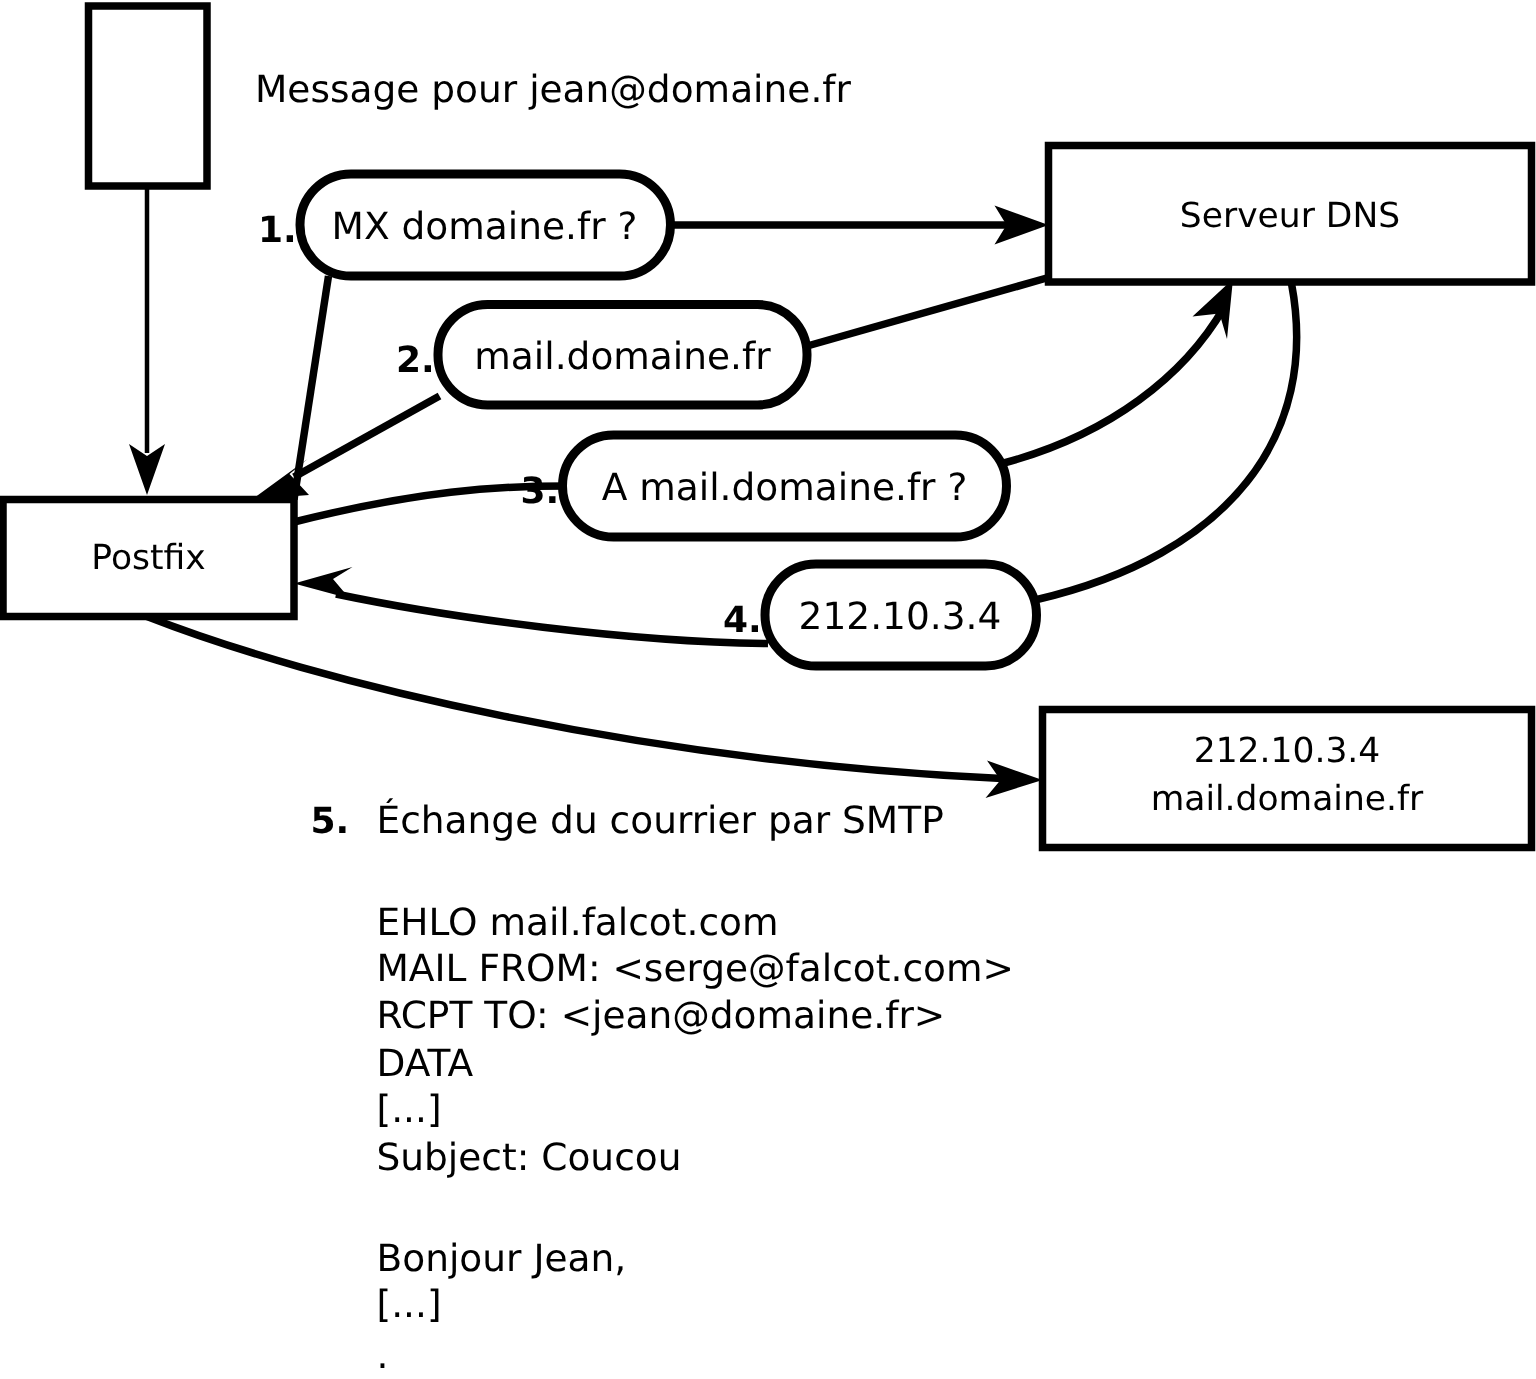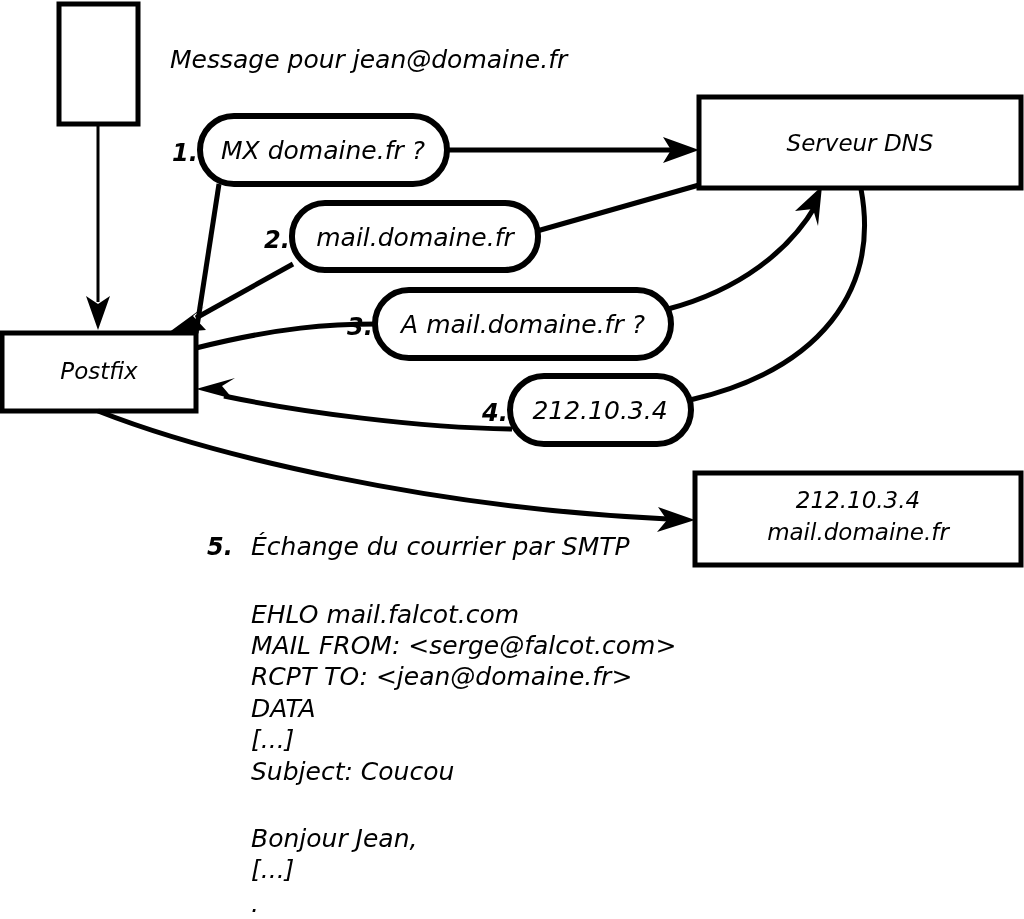--- a/index.html
+++ b/index.html
@@ -9,21 +9,20 @@
   }
   body {
     font-family: "DejaVu Sans", sans-serif;
   }
   #stage {
     position: relative;
     width: 1024px;
     height: 919px;
     background: #ffffff;
     overflow: hidden;
-    font-style: italic;
   }
   #diagram-svg {
     position: absolute;
     left: 0;
     top: 0;
     width: 1024px;
     height: 919px;
   }
   .node-box {
     fill: #ffffff;

